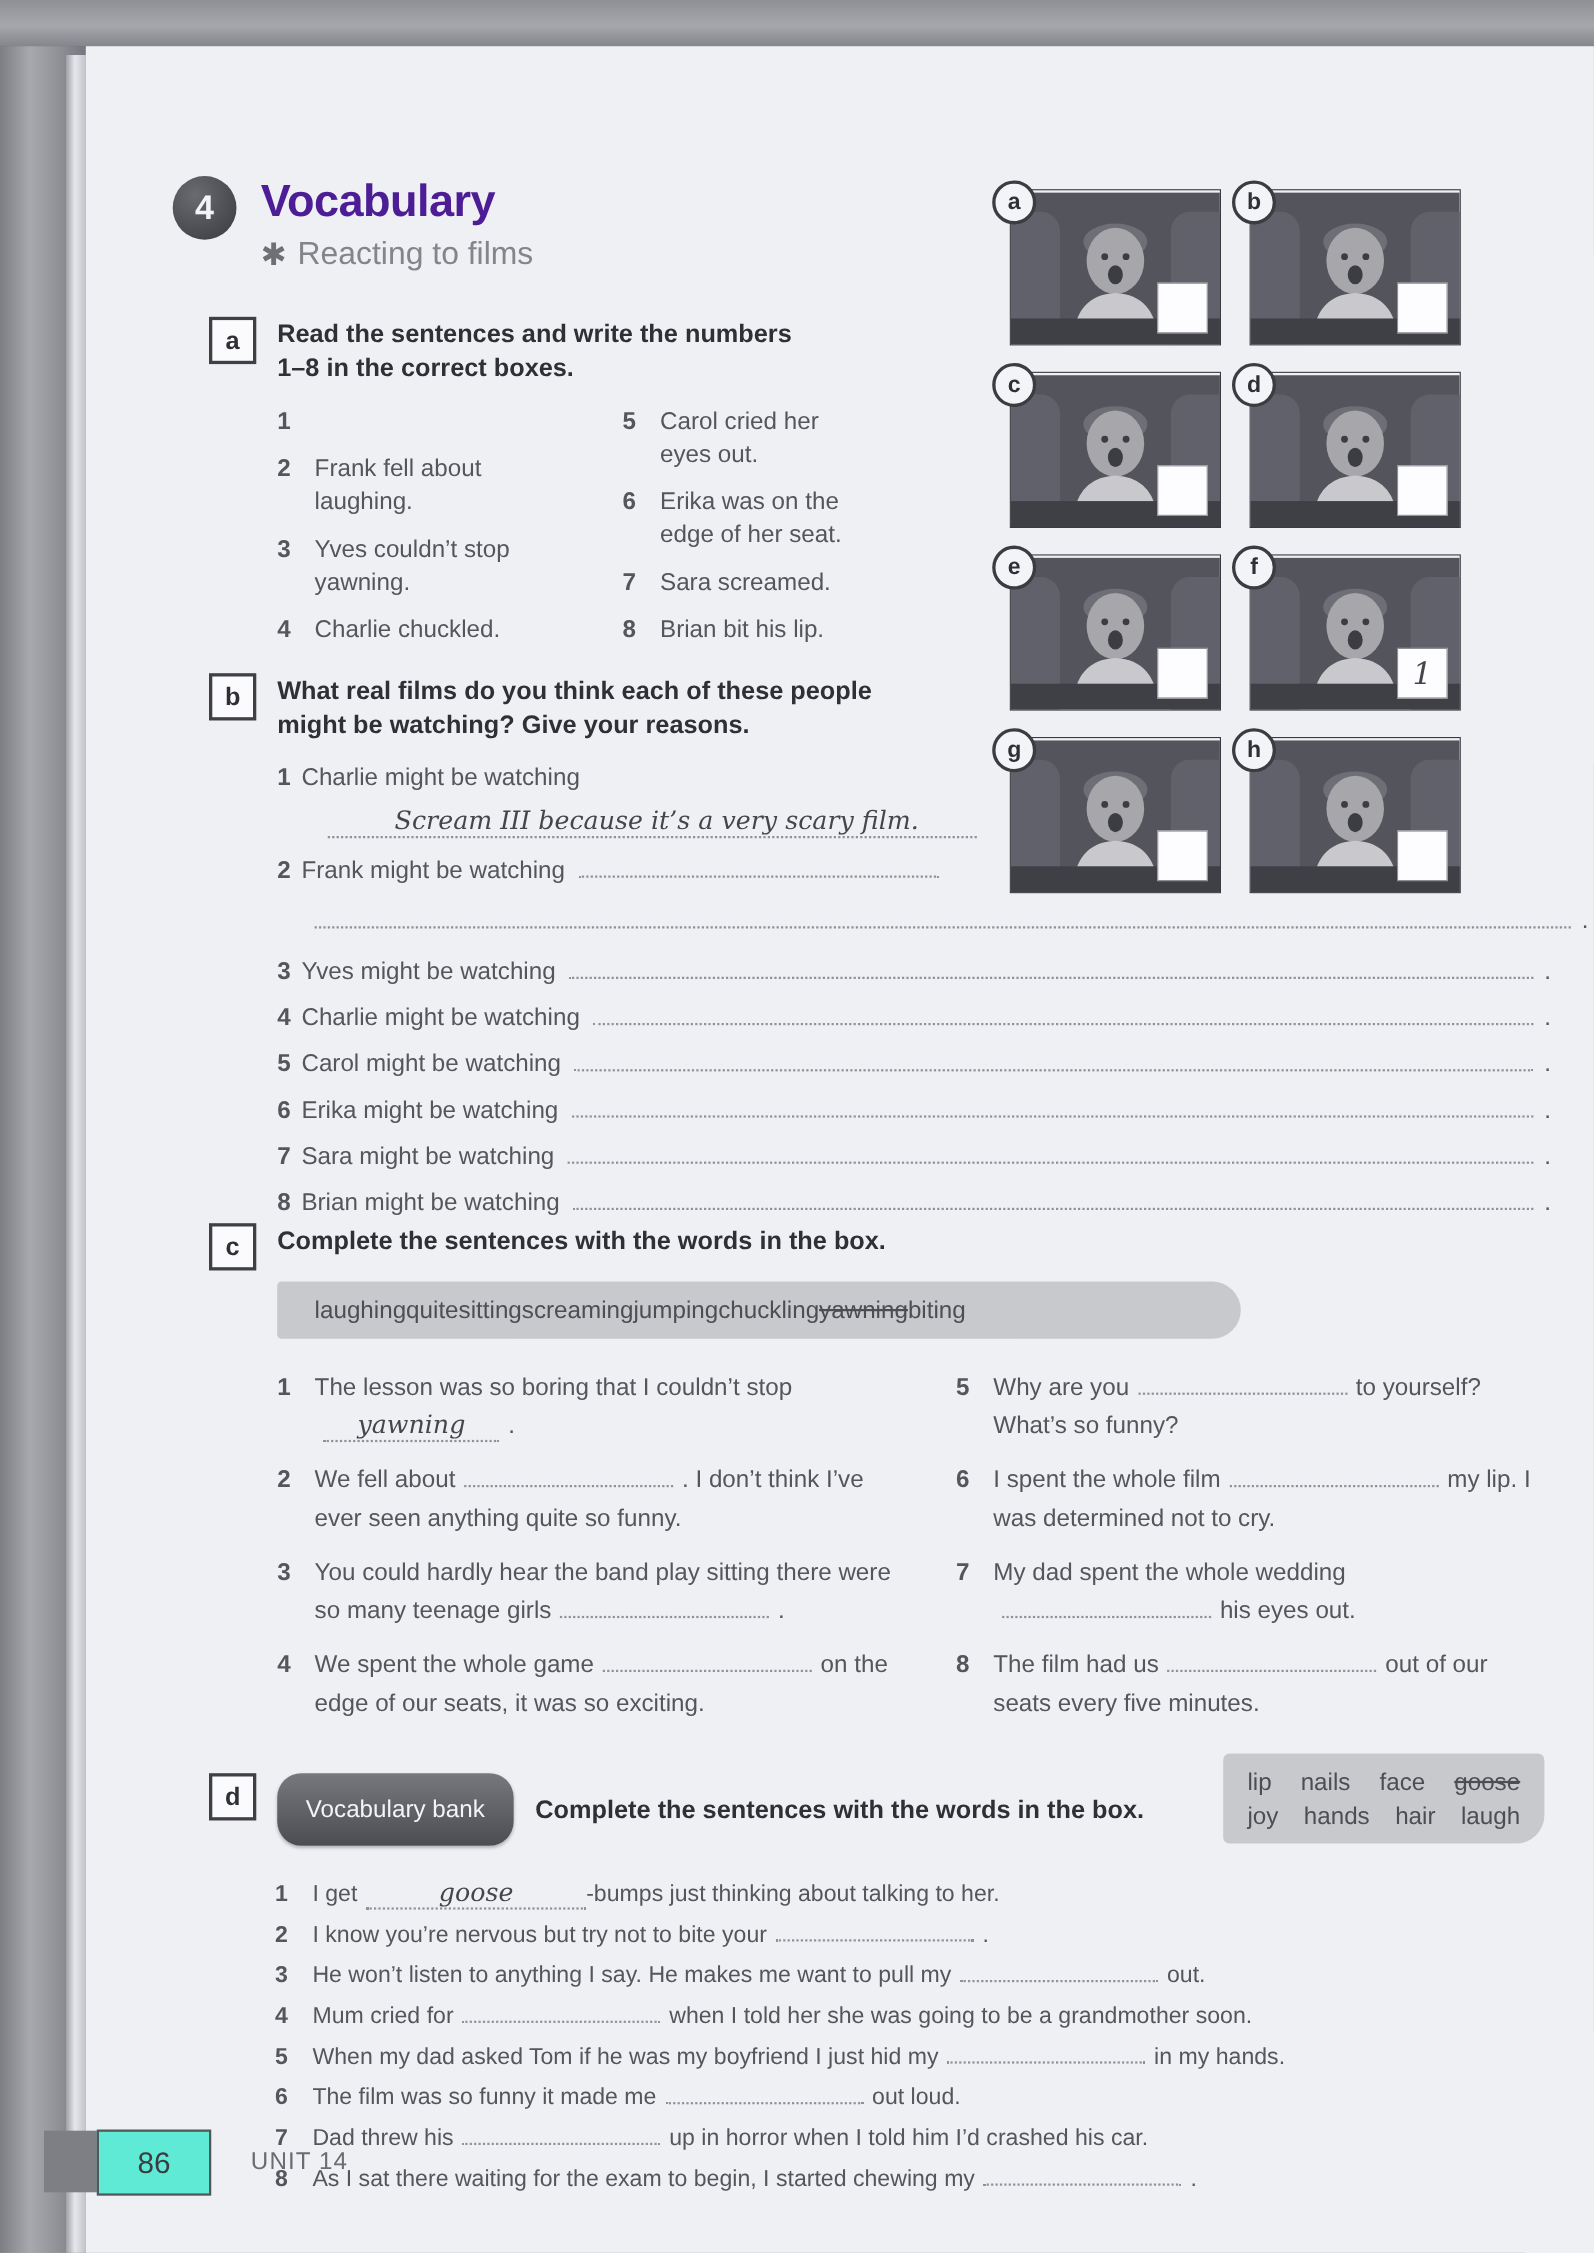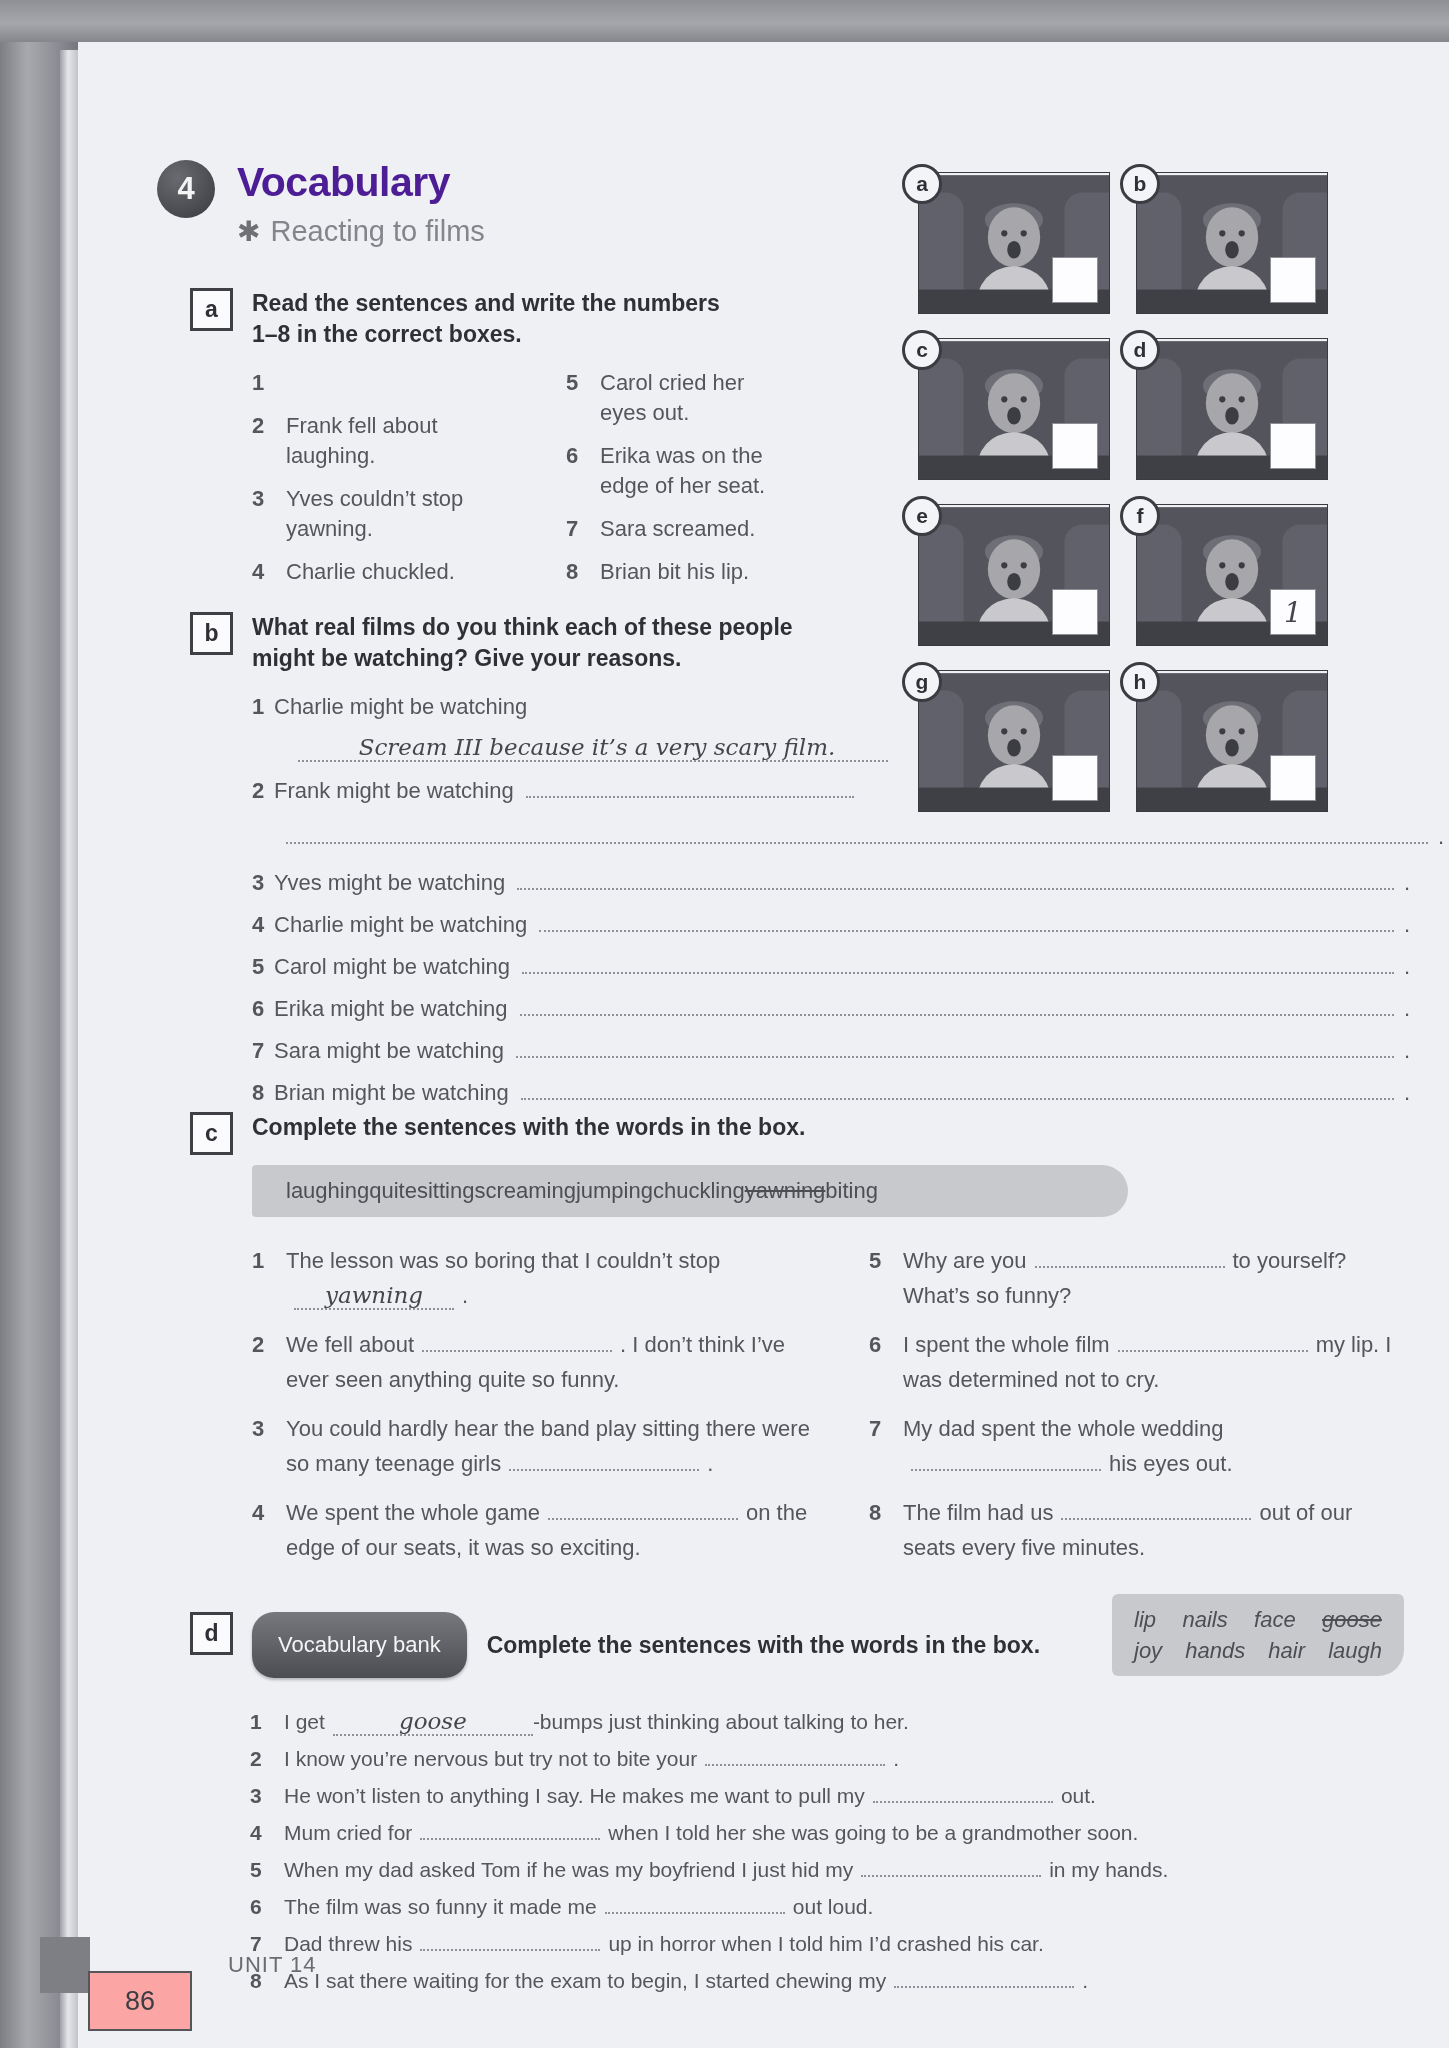--- a/index.html
+++ b/index.html
@@ -78,32 +78,32 @@
   .c-item{display:flex;gap:12px;font-size:22px;line-height:35px;margin-bottom:14px;}
   .c-item p{margin:0;}
   
   .ex-d{left:190px;top:1612px;width:1222px;}
   .d-head{margin-left:62px;display:flex;align-items:center;gap:20px;width:850px;}
   .vb-pill{height:32px;padding:17px 26px;border-radius:22px;
            background:linear-gradient(#77787e,#4c4d53);box-shadow:0 2px 3px rgba(0,0,0,.25);
            color:#f4f4f6;font-weight:normal;font-size:22px;display:flex;align-items:center;flex:0 0 auto;}
   .d-wordbox{position:absolute;left:922px;top:-18px;width:292px;background:#c7c9cd;
              border-radius:6px 6px 26px 6px;padding:10px 22px;box-sizing:border-box;
-             font-size:22px;color:#4d4e54;font-style:italic;}
+             font-size:22px;color:#4d4e54;}
   .d-wordbox .row{display:flex;justify-content:space-between;line-height:31px;}
   .d-items{margin:26px 0 0 60px;width:1162px;}
   .d-item{display:flex;gap:12px;font-size:21px;line-height:35px;margin-bottom:2px;}
   .d-item p{margin:0;}
   .d-item .blank{min-width:180px;}
   .blank.tight{margin-right:0;}
   
   .footer-tab{position:absolute;left:40px;top:1937px;width:50px;height:56px;background:#7e7f85;}
-  .page-num-box{position:absolute;left:88px;top:1936px;width:100px;height:56px;background:#fca5a5;
+  .page-num-box{position:absolute;left:88px;top:1936px;width:100px;height:56px;background:#5eead4;
                 border:2px solid #55565a;display:flex;align-items:center;justify-content:center;
-                font-size:27px;color:#3c3d42;margin-top:35px;}
+                font-size:27px;color:#3c3d42;}
   .unit-label{position:absolute;left:228px;top:1952px;font-size:22px;color:#6b6c72;letter-spacing:1px;}
 </style>
 </head>
 <body>
 
 <div class="edge-top"></div>
 <div class="edge-left"></div>
 <div class="stack"></div>
 <div class="page"></div>
 

